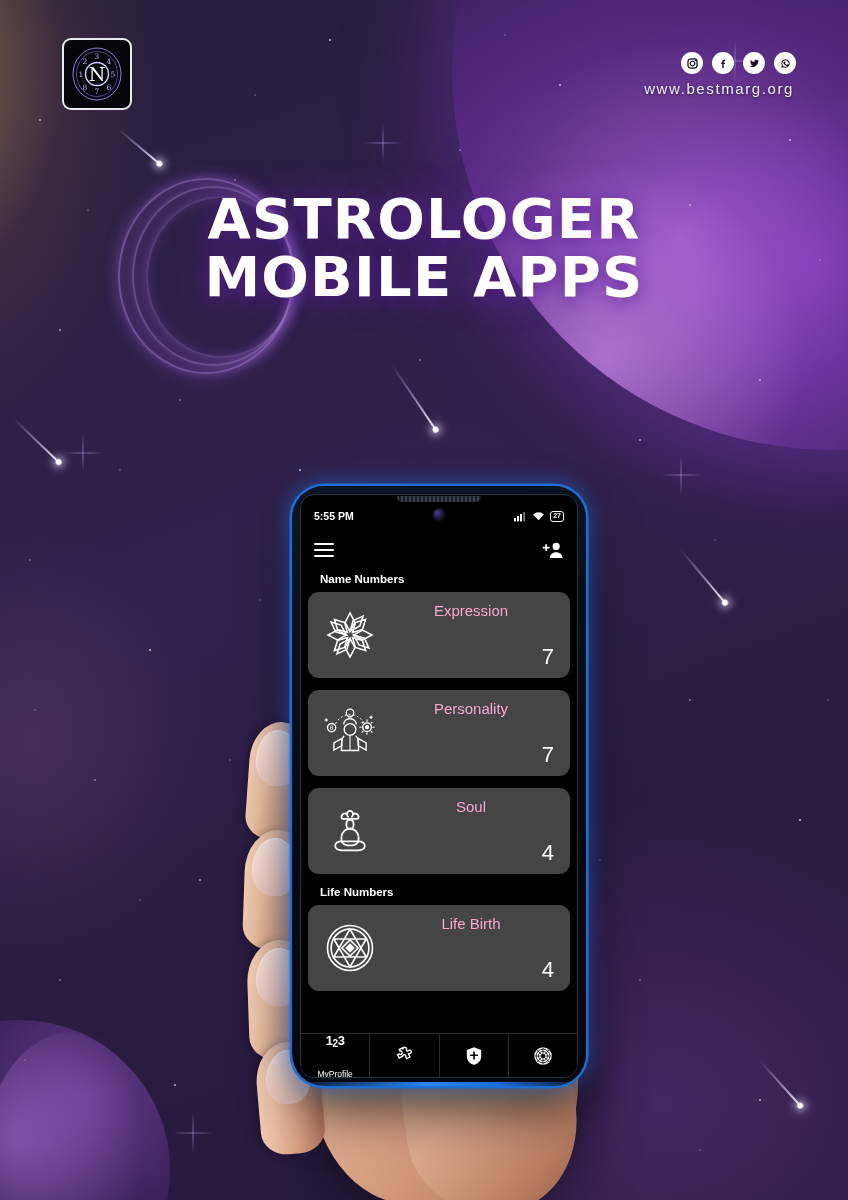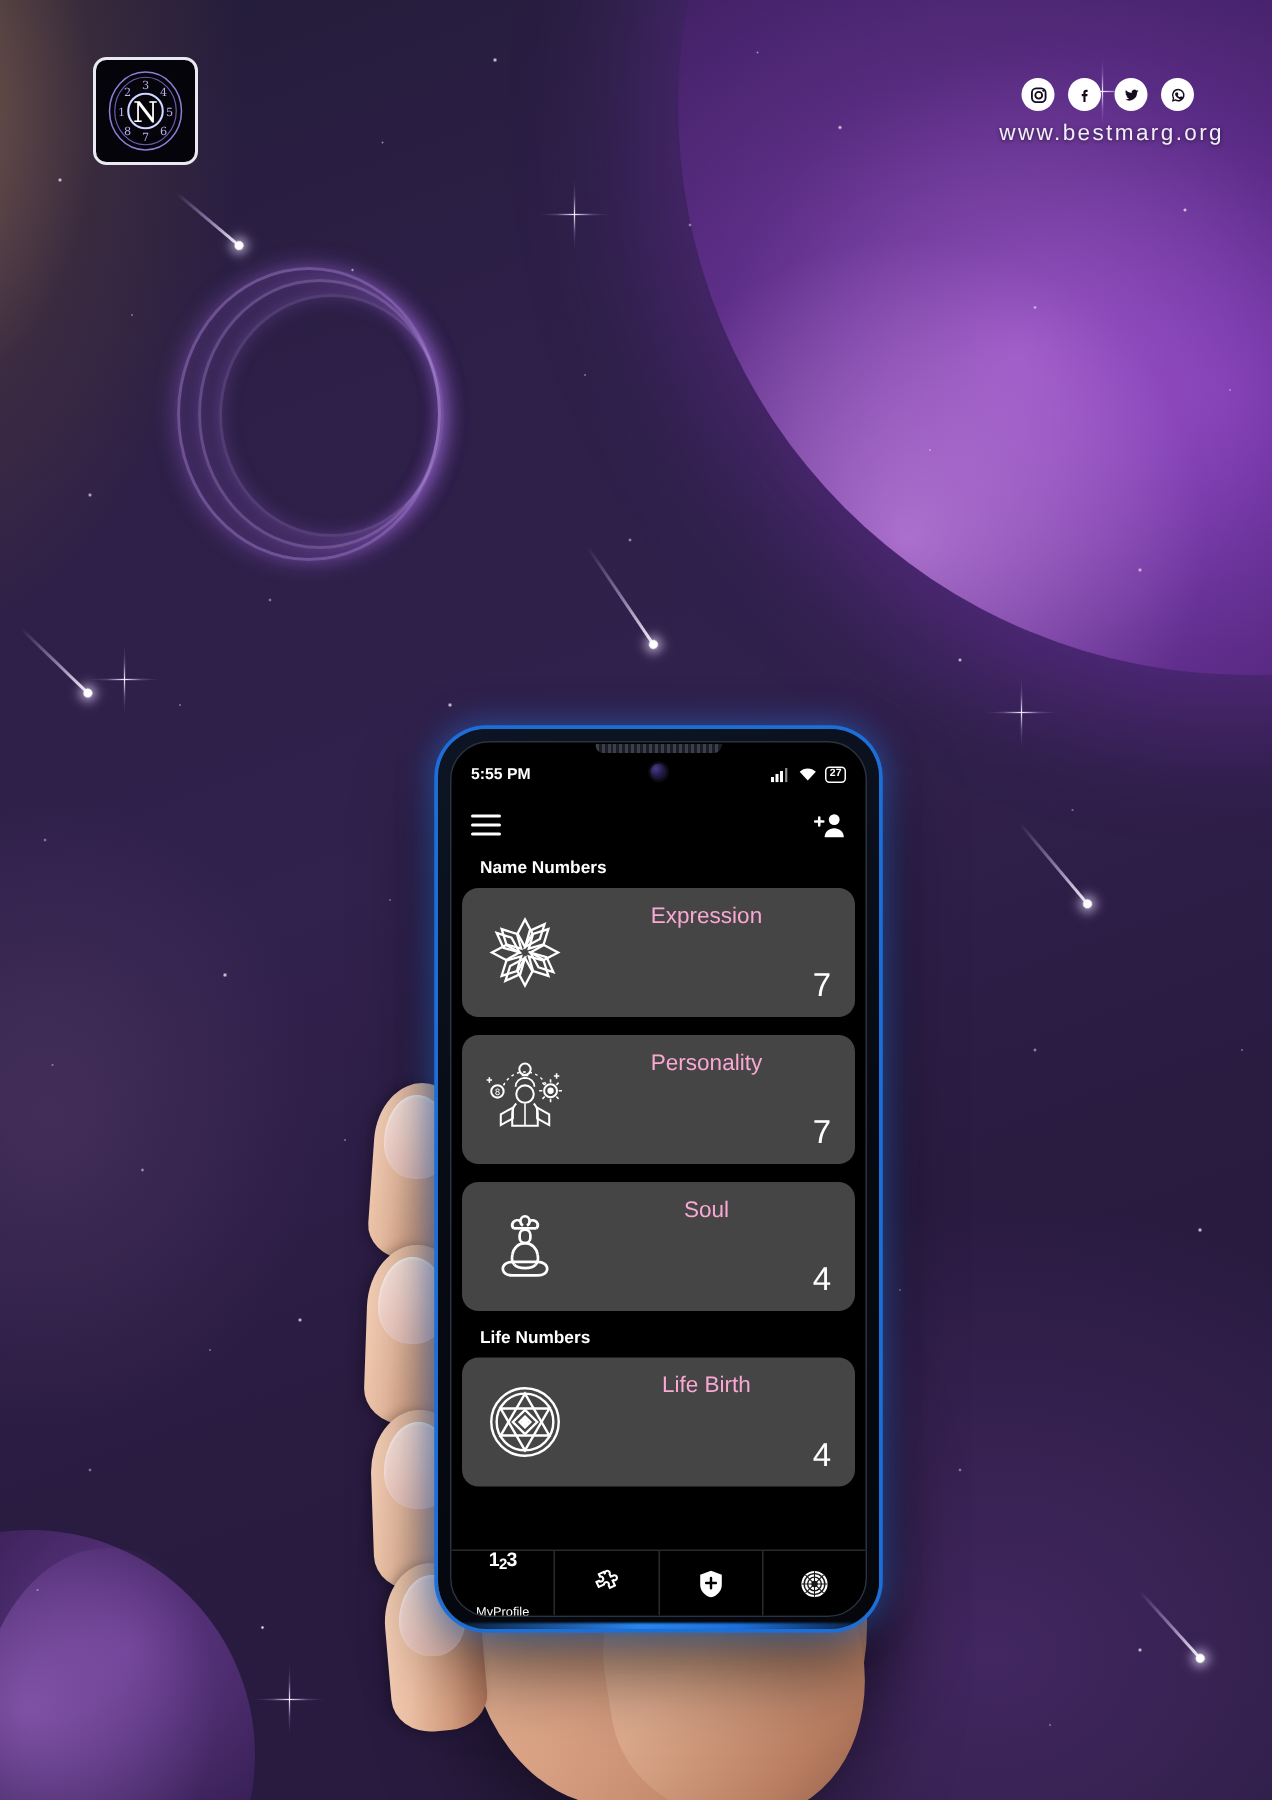--- a/index.html
+++ b/index.html
@@ -128,21 +128,21 @@
     position:absolute; left:62px; top:38px; width:70px; height:72px;
     background:#05040a; border:2px solid #e9e9f2; border-radius:9px;
     display:flex; align-items:center; justify-content:center;
   }
   .social { position:absolute; right:52px; top:52px; display:flex; gap:9px; }
   .sbtn {
     width:22px; height:22px; border-radius:50%; background:#fff;
     display:flex; align-items:center; justify-content:center; color:#120c1e;
   }
   .site {
-    position:absolute; right:32px; top:80px;
+    position:absolute; right:54px; top:80px;
     color:#f2eefb; font-size:15px; letter-spacing:1.6px; font-weight:400;
     text-shadow:0 1px 3px rgba(0,0,0,.6);
   }
 
   
   .title {
     position:absolute; left:0; right:0; top:190px; text-align:center;
     color:#fff; font-weight:bold; font-size:56px; line-height:1.03;
     letter-spacing:1.2px;
     text-shadow:0 3px 18px rgba(80,20,140,.75), 0 0 40px rgba(160,90,230,.35);
@@ -186,21 +186,21 @@
   
   .phone {
     position:absolute; left:292px; top:486px; width:294px; height:600px;
     border-radius:32px;
     background: linear-gradient(160deg,#0d1524 0%,#070a12 50%,#05070d 100%);
     box-shadow: 0 0 0 2.5px #1d6fd8, 0 0 22px 3px rgba(40,120,230,.55), 0 26px 52px rgba(0,0,0,.62);
     overflow:hidden;
   }
   .phone-inner {
     position:absolute; left:8px; top:8px; right:8px; bottom:8px;
-    border-radius:26px; background:#000; overflow:hidden;
+    border-radius:14px; background:#000; overflow:hidden;
     border:1px solid #2b3240;
   }
   .speaker {
     position:absolute; left:50%; top:1px; transform:translateX(-50%);
     width:84px; height:6px; border-radius:0 0 5px 5px;
     background: repeating-linear-gradient(90deg,#3a3f4a 0 2px,#1a1d24 2px 4px);
   }
   .camera {
     position:absolute; left:50%; top:14px; transform:translateX(-50%);
     width:11px; height:11px; border-radius:50%;
@@ -330,20 +330,24 @@
     </span>
     <span class="sbtn">
       <svg width="13" height="13" viewBox="0 0 20 20">
           <path d="M10 3.4a6.5 6.5 0 0 0-5.6 9.8L3.5 16.6l3.5-.9A6.5 6.5 0 1 0 10 3.4zm0 1.5a5 5 0 0 1 4.2 7.7 5 5 0 0 1-6.7 1.6l-.3-.2-1.8.5.5-1.8-.2-.3A5 5 0 0 1 10 4.9zm-2 2.3c-.2 0-.4 0-.6.3-.2.2-.6.6-.6 1.5s.7 1.7.8 1.8c.1.2 1.3 2.1 3.3 2.8 1.6.6 1.9.5 2.3.4.4 0 1.2-.5 1.3-1 .2-.5.2-.9.1-1l-.5-.3-1.2-.6c-.2 0-.3-.1-.4.1l-.6.7c-.1.1-.2.2-.4 0a4.1 4.1 0 0 1-1.2-.7 4.5 4.5 0 0 1-.8-1.1c-.1-.2 0-.3.1-.4l.3-.4.2-.3v-.3l-.6-1.3c-.1-.4-.3-.3-.4-.3z" fill="#120c1e"></path>
         </svg>
     </span>
   </div>
 
   <div class="site">www.bestmarg.org</div>
 
+  <h1 class="title">
+    <span>ASTROLOGER</span>
+    <span class="l2">MOBILE APPS</span>
+  </h1>
 
   <div class="hand">
     <div class="palm"></div>
     <div class="finger f1"></div>
       <div class="nail n1"></div>
     <div class="finger f2"></div>
       <div class="nail n2"></div>
     <div class="finger f3"></div>
       <div class="nail n3"></div>
     <div class="finger f4"></div>

